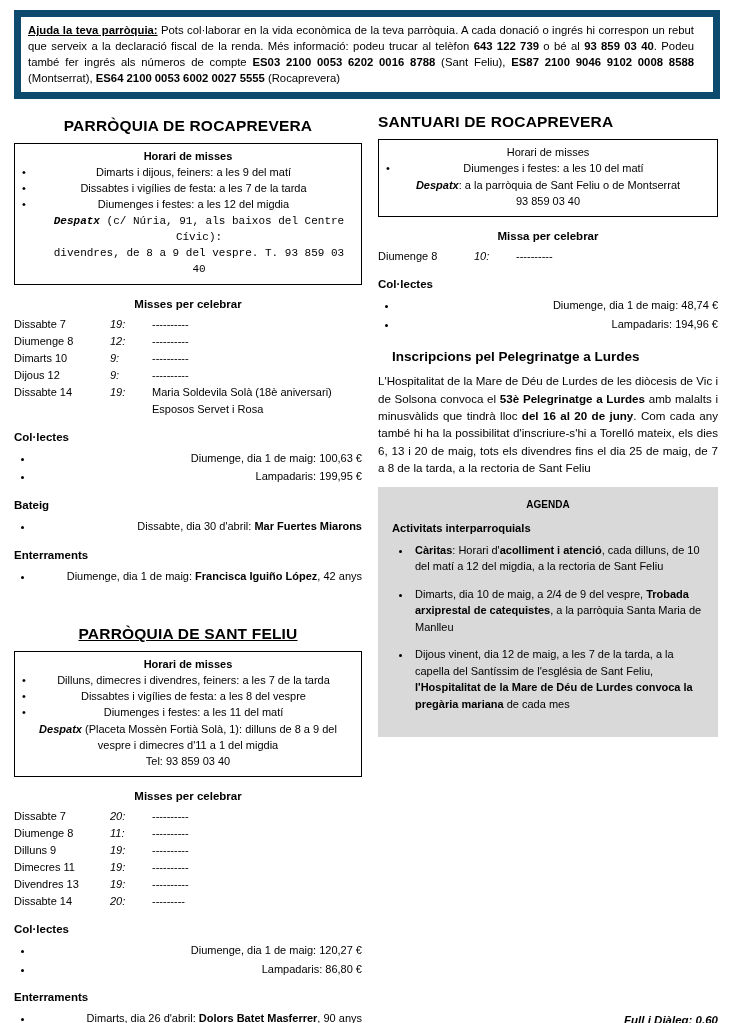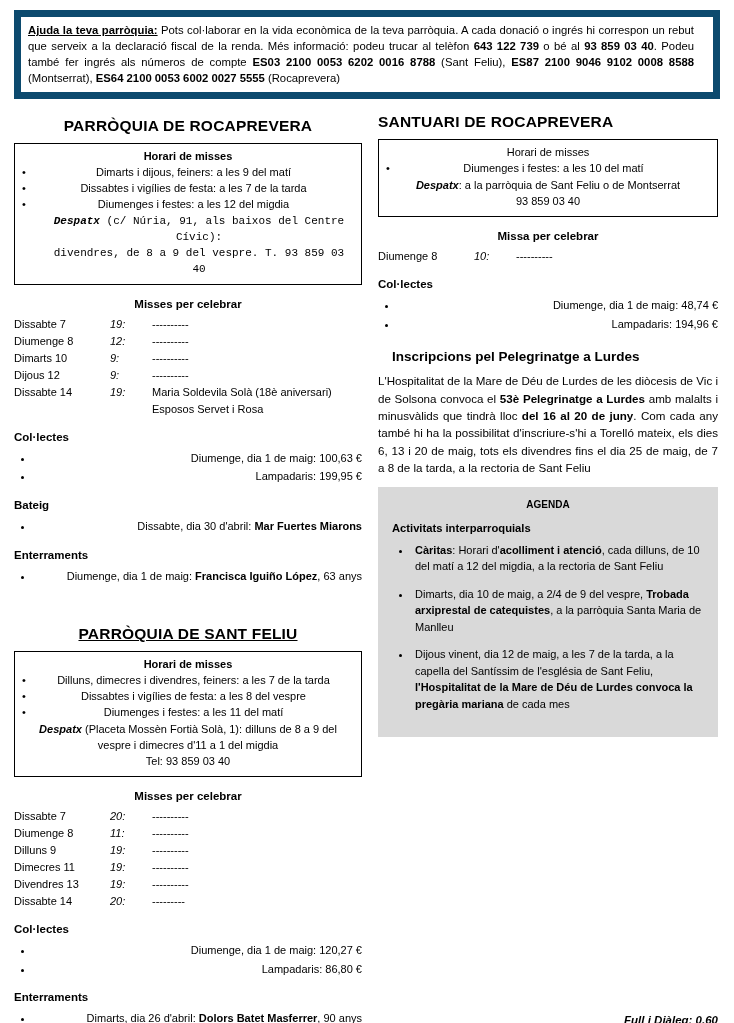--- a/index.html
+++ b/index.html
@@ -219,21 +219,21 @@
         <li>Lampadaris: 199,95 €</li>
       </ul>
 
       <h3 class="sec">Bateig</h3>
       <ul class="bullets">
         <li><span>Dissabte, dia 30 d'abril: </span><span class="bold">Mar Fuertes Miarons</span></li>
       </ul>
 
       <h3 class="sec">Enterraments</h3>
       <ul class="bullets">
-        <li><span>Diumenge, dia 1 de maig: </span><span class="bold">Francisca Iguiño López</span><span>, 63 anys</span></li>
+        <li><span>Diumenge, dia 1 de maig: </span><span class="bold">Francisca Iguiño López</span><span>, 42 anys</span></li>
       </ul>
 
       <h2 class="parish-title" style="margin-top:40px;text-decoration:underline;">PARRÒQUIA DE SANT FELIU</h2>
 
       <div class="box">
         <div class="box-title">Horari de misses</div>
         <ul>
           <li>Dilluns, dimecres i divendres, feiners: a les 7 de la tarda</li>
           <li>Dissabtes i vigílies de festa: a les 8 del vespre</li>
           <li>Diumenges i festes: a les 11 del matí</li>

